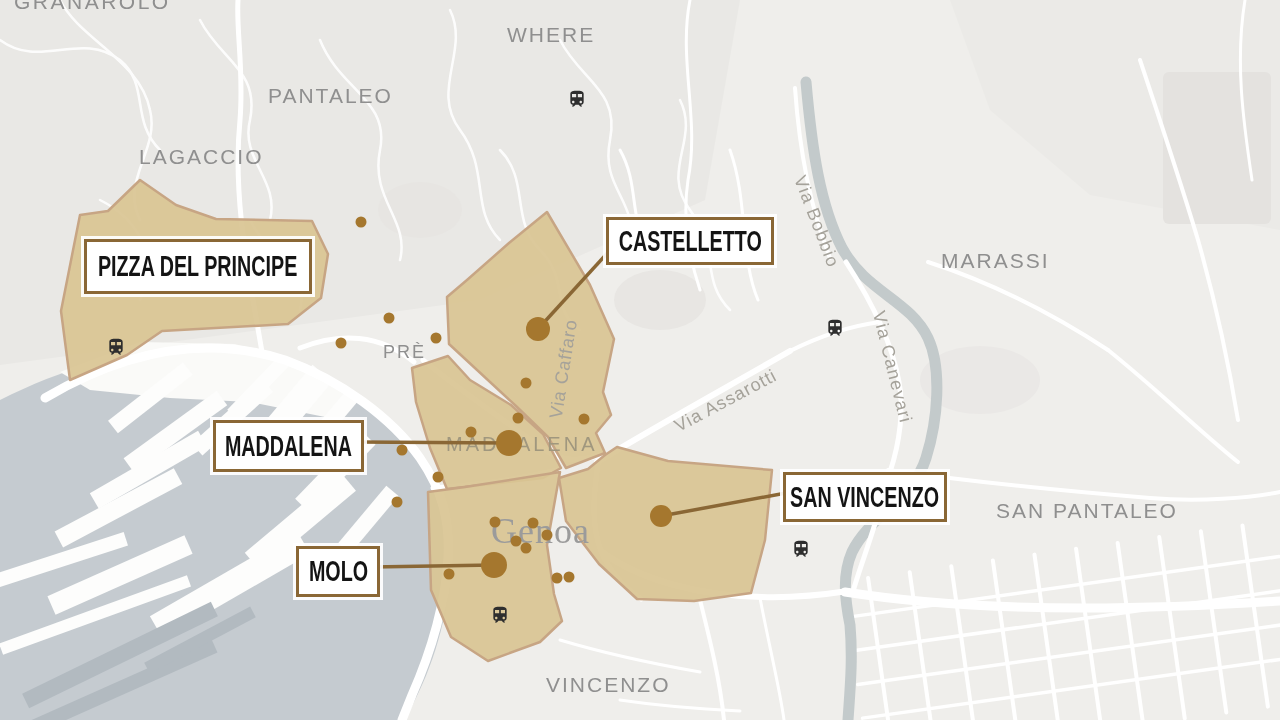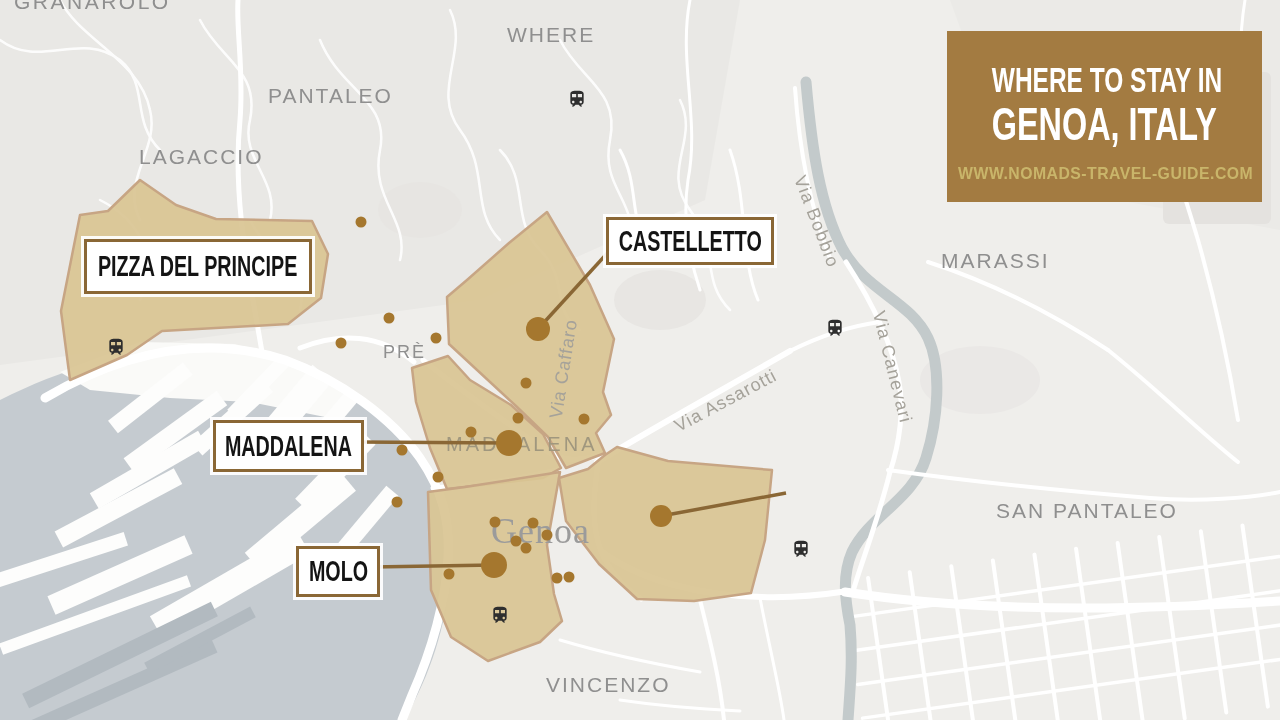--- a/index.html
+++ b/index.html
@@ -235,27 +235,19 @@
     </div>
     <div class="nbox" style="left:606px;top:217px;width:162px;height:42px">
       <span>CASTELLETTO</span>
     </div>
     <div class="nbox" style="left:213px;top:420px;width:145px;height:46px">
       <span>MADDALENA</span>
     </div>
     <div class="nbox" style="left:296px;top:546px;width:78px;height:45px">
       <span>MOLO</span>
     </div>
+    <div class="nbox" style="left:783px;top:472px;width:158px;height:44px">
+      <span>SAN VINCENZO</span>
+    </div>
   </div>
 
-  <div class="title-card z4">
-    <div class="title-line1">
-      <span>WHERE TO STAY IN</span>
-    </div>
-    <div class="title-line2">
-      <span>GENOA, ITALY</span>
-    </div>
-    <div class="title-site">
-      <span>WWW.NOMADS-TRAVEL-GUIDE.COM</span>
-    </div>
-  </div>
 
 </div>
 
 </body></html>

